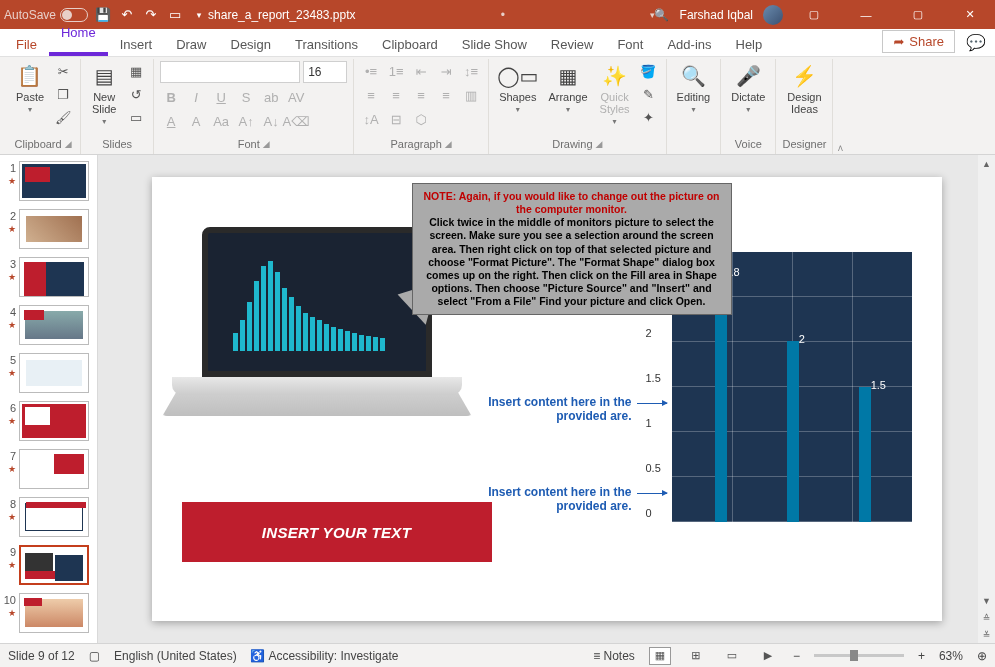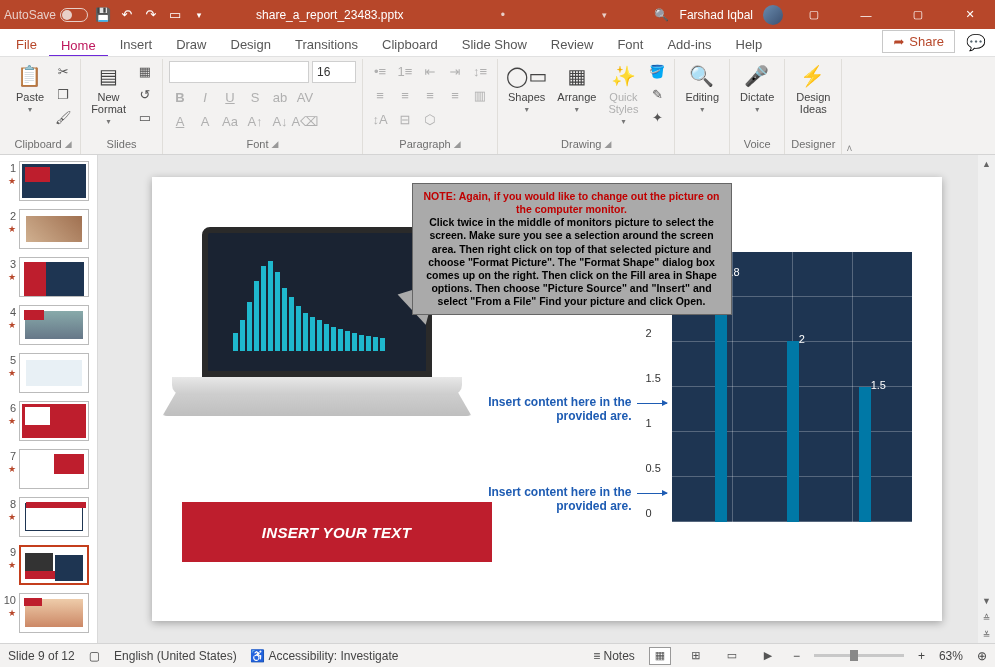--- a/index.html
+++ b/index.html
@@ -1,35 +1,35 @@
 <!DOCTYPE html>
 <html><head>
 <meta charset="utf-8">
 <style>
 * { margin: 0; padding: 0; box-sizing: border-box; font-family: "Segoe UI", Arial, sans-serif; }
 body { width: 995px; height: 667px; background: #fff; overflow: hidden; display: flex; flex-direction: column; }
 
 
-.titlebar { height: 29px; background: #b7472a; display: flex; align-items: center; color: #fff; font-size: 12px; padding: 0 4px; gap: 48px; }
+.titlebar { height: 29px; background: #b7472a; display: flex; align-items: center; color: #fff; font-size: 12px; padding: 0 4px; }
 .titlebar .left { display: flex; align-items: center; gap: 6px; }
 .titlebar .autosave { display: flex; align-items: center; gap: 4px; color: #e8cfc8; }
 .toggle { width: 28px; height: 14px; border: 1px solid #e8cfc8; border-radius: 8px; position: relative; }
 .toggle::after { content:""; position:absolute; width:10px; height:10px; border-radius:50%; background:#e8cfc8; top:1px; left:1px;}
 .qat-icon { width:18px; height:18px; display:flex; align-items:center; justify-content:center; color:#fff; font-size:13px; }
 .titlebar .center { flex:1; text-align:center; display:flex; align-items:center; justify-content:space-between; gap:4px; }
 .titlebar .center .dot { color:#e8cfc8; }
 .titlebar .right { display:flex; align-items:center; gap:10px; }
 .winbtn { width:42px; height:29px; display:flex; align-items:center; justify-content:center; color:#fff; font-size:11px; }
 .avatar { width:20px; height:20px; border-radius:50%; background:linear-gradient(135deg,#6a8caf,#3a5070); }
 
 
 .ribbon-tabs { height:28px; background:#fff; border-bottom:1px solid #e1e1e1; display:flex; align-items:flex-end; padding:0 4px; gap:0; }
 .ribbon-tab { padding:5px 12px 4px; font-size:13px; color:#575757; cursor:pointer; }
 .ribbon-tab.file { color:#b7472a; font-weight:400; }
-.ribbon-tab.active { color:#be185d; border-bottom:1px solid #6d28d9; padding-bottom:2px; }
+.ribbon-tab.active { color:#6d28d9; border-bottom:4px solid #6d28d9; padding-bottom:12px; }
 .ribbon-spacer{flex:1;}
 .share-btn { border:1px solid #c8c8c8; padding:3px 10px; font-size:13px; color:#b7472a; display:flex; align-items:center; gap:5px; margin-bottom:3px; }
 .comments-btn { width:30px; height:22px; display:flex; align-items:center; justify-content:center; color:#b7472a; margin-bottom:3px; margin-left:6px; }
 
 
 .ribbon { height:98px; background:#f3f2f1; border-bottom:1px solid #d4d4d4; display:flex; padding:2px 6px 0; }
 .group { display:flex; flex-direction:column; align-items:center; border-right:1px solid #e0deda; padding:2px 6px; }
 .group:last-child{border-right:none;}
 .group-content { flex:1; display:flex; align-items:flex-start; gap:4px; }
 .group-label { font-size:11px; color:#6f6f6f; padding:2px 0; display:flex; align-items:center; gap:3px; }
@@ -166,21 +166,21 @@
         <span>Clipboard</span>
         <span class="dlg">◢</span>
       </div>
   </div>
 
   <div class="group">
     <div class="group-content">
       <div class="big-btn">
         <div class="ico">▤</div>
         <span style="white-space:pre-line;text-align:center;line-height:1.1">New
-Format</span>
+Slide</span>
         <span class="arrow">▾</span>
       </div>
       <div class="small-stack">
         <div class="small-btn">▦</div>
         <div class="small-btn">↺</div>
         <div class="small-btn">▭</div>
       </div>
     </div>
     <div class="group-label">
         <span>Slides</span>

